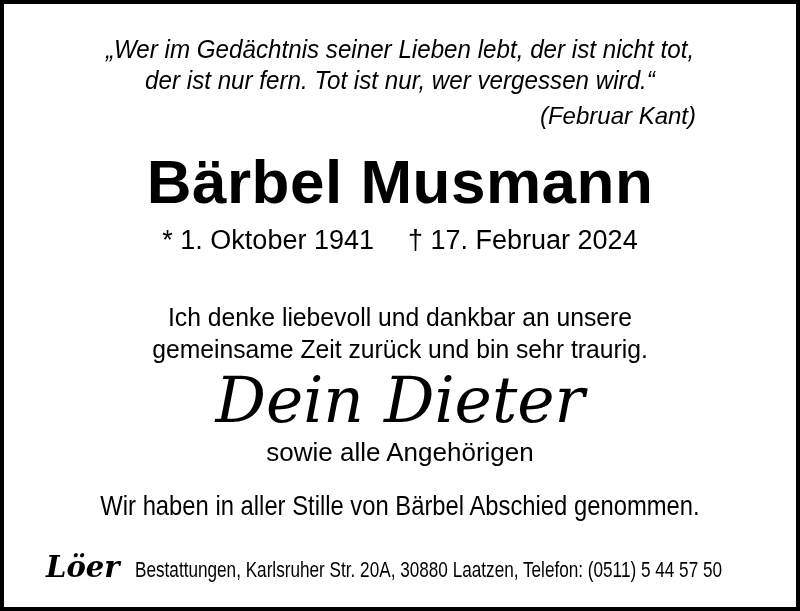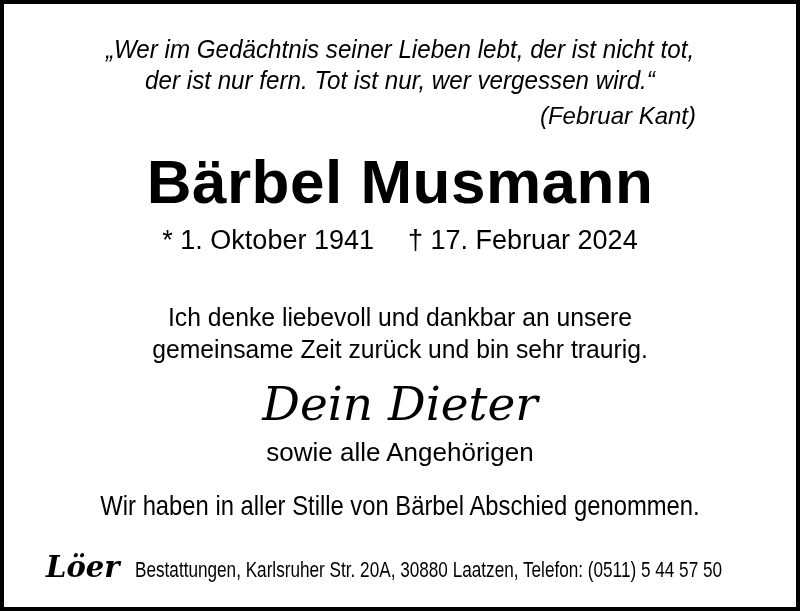--- a/index.html
+++ b/index.html
@@ -86,23 +86,22 @@
   }
   
   .signature {
     position: absolute;
     top: 360px;
     left: 0;
     right: 0;
     text-align: center;
     font-family: "DejaVu Serif", serif;
     font-style: italic;
-    font-size: 47px;
+    font-size: 63px;
     white-space: nowrap;
-    margin-top: 12px;
   }
   .additional {
     position: absolute;
     top: 433px;
     left: 0;
     right: 0;
     text-align: center;
     font-size: 26px;
     white-space: nowrap;
   }

